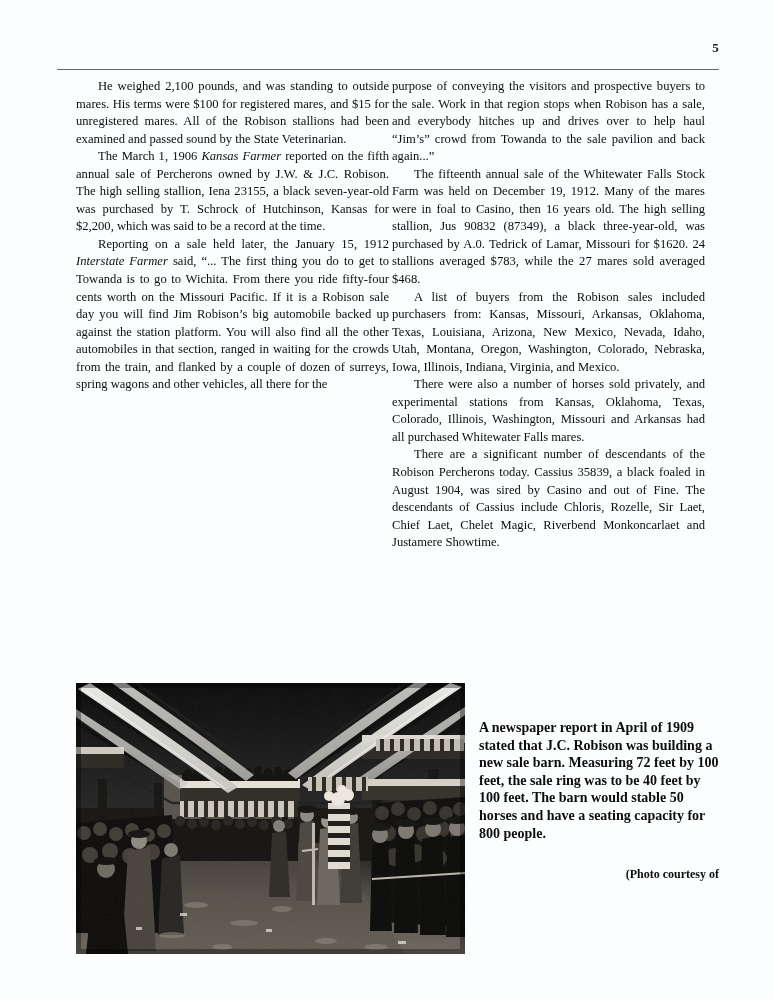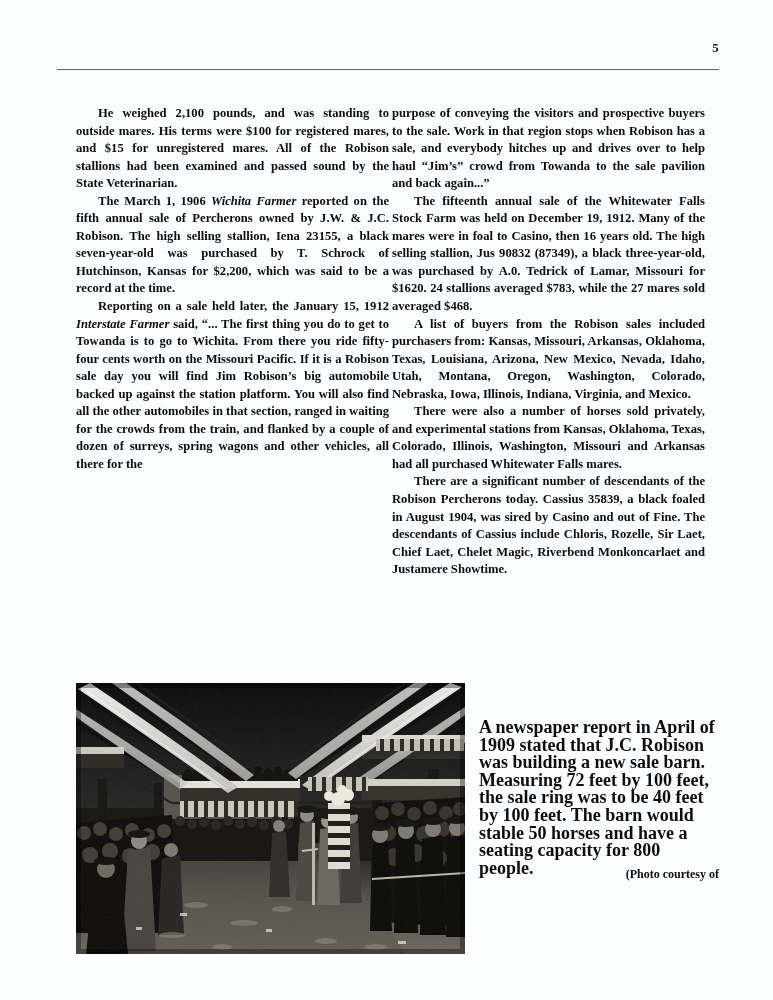--- a/index.html
+++ b/index.html
@@ -44,25 +44,24 @@
     height: 1px;
     background: #63676b;
   }
 
   
   .col {
     position: absolute;
     top: 78px;
     font-size: 12.6px;
     line-height: 17.55px;
-    font-weight: 700;
+    font-weight: 400;
     text-align: justify;
     text-justify: inter-word;
     color: #0d0d0d;
-    margin-top: 27px;
     -webkit-font-smoothing: antialiased;
   }
   .col-left {
     left: 76px;
     width: 313px;
   }
   .col-right {
     left: 392px;
     width: 313px;
   }
@@ -97,21 +96,21 @@
     height: 271px;
     display: block;
   }
 
   
   .caption {
     position: absolute;
     left: 479px;
     top: 719px;
     width: 240px;
-    font-size: 18px;
+    font-size: 14px;
     line-height: 17.6px;
     font-weight: 700;
     text-align: left;
     color: #0d0d0d;
   }
   .caption p {
     margin: 0;
   }
   .credit {
     position: absolute;
@@ -133,21 +132,21 @@
 
 <div class="page">
 
   <div class="page-number">5</div>
 
   <div class="header-rule"></div>
 
   <div class="col col-left">
     <p>He weighed 2,100 pounds, and was standing to outside mares. His terms were $100 for registered mares, and $15 for unregistered mares. All of the Robison stallions had been examined and passed sound by the State Veterinarian.</p>
     <p>
-      <span>The March 1, 1906 </span><span class="ital">Wichita Farmer</span><span> reported on the fifth annual sale of Percherons owned by J.W. &amp; J.C. Robison. The high selling stallion, Iena 23155, a black seven-year-old was purchased by T. Schrock of Hutchinson, Kansas for $2,200, which was said to be a record at the time.</span>
+      <span>The March 1, 1906 </span><span class="ital">Kansas Farmer</span><span> reported on the fifth annual sale of Percherons owned by J.W. &amp; J.C. Robison. The high selling stallion, Iena 23155, a black seven-year-old was purchased by T. Schrock of Hutchinson, Kansas for $2,200, which was said to be a record at the time.</span>
     </p>
     <p>
       <span>Reporting on a sale held later, the January 15, 1912 </span><span class="ital">Interstate Farmer</span><span> said, “... The first thing you do to get to Towanda is to go to Wichita. From there you ride fifty-four cents worth on the Missouri Pacific. If it is a Robison sale day you will find Jim Robison’s big automobile backed up against the station platform. You will also find all the other automobiles in that section, ranged in waiting for the crowds from the train, and flanked by a couple of dozen of surreys, spring wagons and other vehicles, all there for the</span>
     </p>
   </div>
 
   <div class="col col-right">
     <p class="no-indent">purpose of conveying the visitors and prospective buyers to the sale. Work in that region stops when Robison has a sale, and everybody hitches up and drives over to help haul “Jim’s” crowd from Towanda to the sale pavilion and back again...”</p>
     <p>The fifteenth annual sale of the Whitewater Falls Stock Farm was held on December 19, 1912. Many of the mares were in foal to Casino, then 16 years old.  The high selling stallion, Jus 90832 (87349), a black three-year-old, was purchased by A.0. Tedrick of Lamar, Missouri for $1620. 24 stallions averaged $783, while the 27 mares sold averaged $468.</p>
     <p>A list of buyers from the Robison sales included purchasers from: Kansas, Missouri, Arkansas, Oklahoma, Texas, Louisiana, Arizona, New Mexico, Nevada, Idaho, Utah, Montana, Oregon, Washington, Colorado, Nebraska, Iowa, Illinois, Indiana, Virginia, and Mexico.</p>

